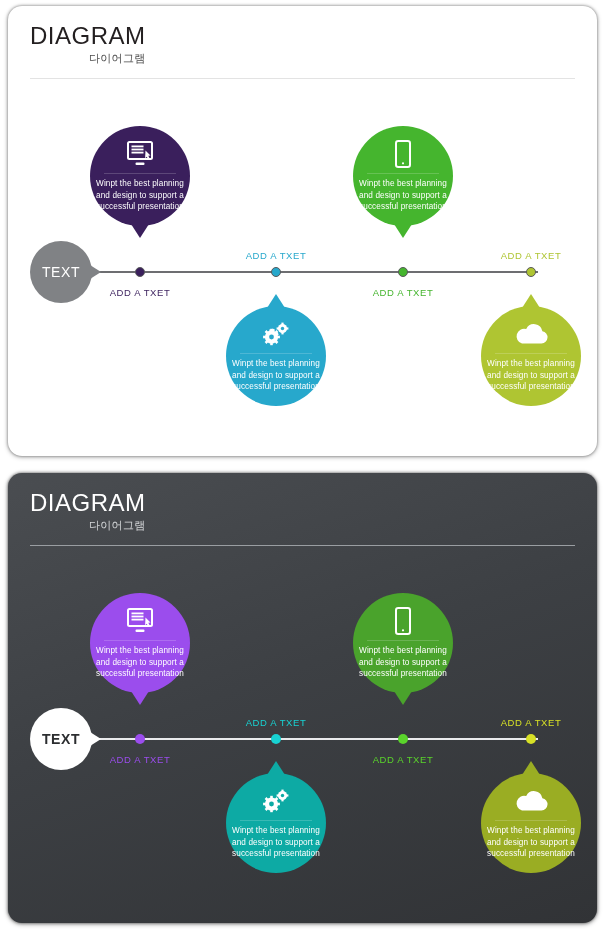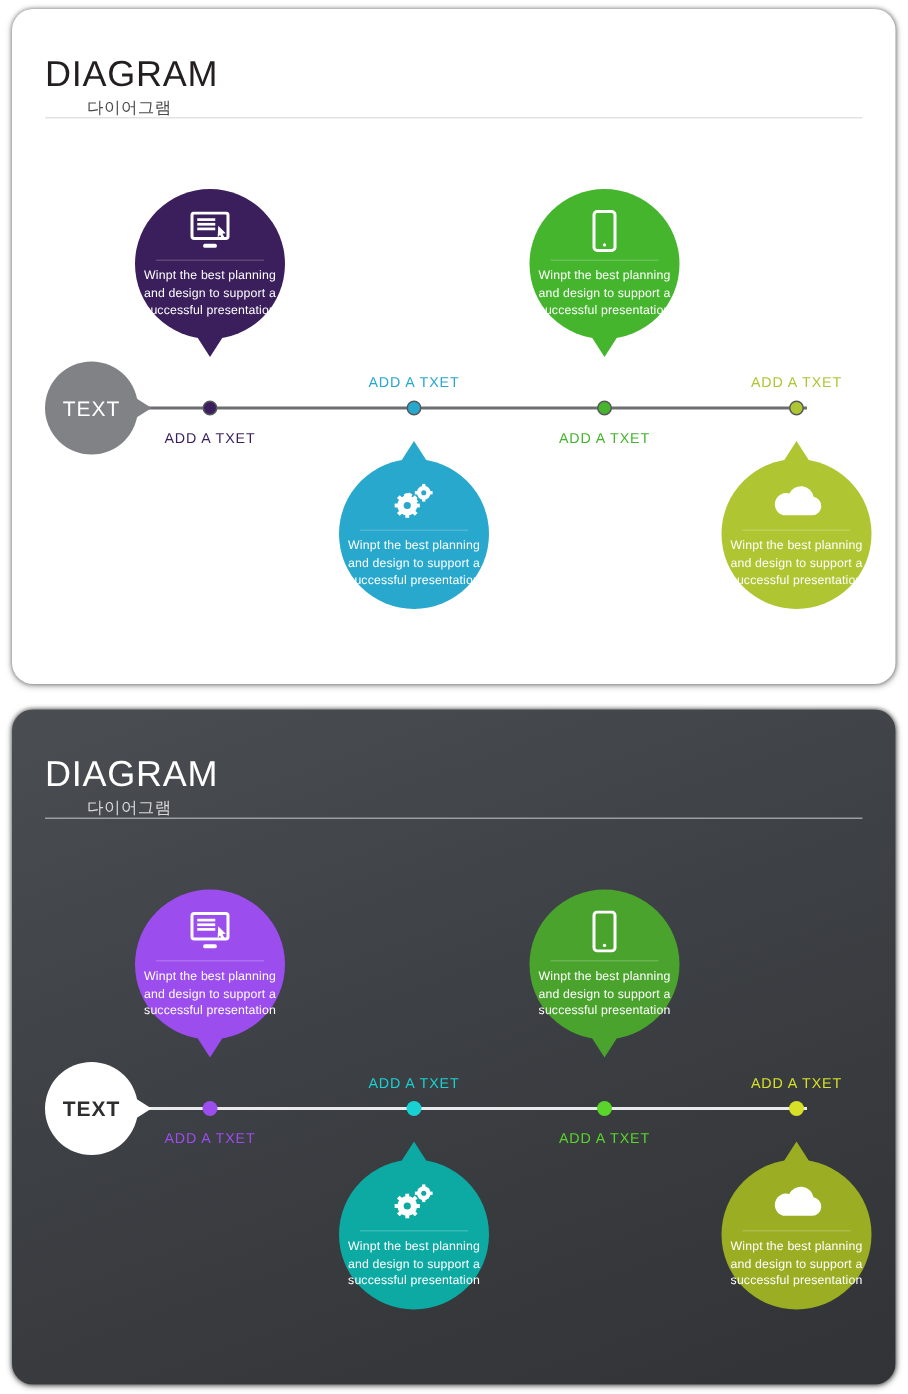--- a/index.html
+++ b/index.html
@@ -36,33 +36,34 @@
   }
   .panel-dark {
     top: 473px;
     height: 450px;
     background: #3f4246;
     background-image: linear-gradient(160deg, #4a4d51 0%, #3d4044 45%, #313336 100%);
     box-shadow: 0 0 3px rgba(0,0,0,.55), 0 1px 5px rgba(0,0,0,.40);
   }
 
   
-  .hdr { position: absolute; left: 22px; top: 32px; }
+  .hdr { position: absolute; left: 22px; top: 18px; }
   .hdr-title {
     font-size: 24px;
     letter-spacing: .5px;
     line-height: 1;
     font-weight: 400;
   }
   .hdr-sub {
     font-size: 11px;
     line-height: 1;
     margin-top: 5px;
     margin-left: 28px;
     letter-spacing: .3px;
+    text-align: right;
   }
   .panel-light .hdr-title { color: #231f20; }
   .panel-light .hdr-sub   { color: #4a4a4a; }
   .panel-dark  .hdr-title { color: #ffffff; }
   .panel-dark  .hdr-sub   { color: #d7d9db; }
 
   .hdr-rule {
     position: absolute;
     left: 22px;
     top: 72px;

